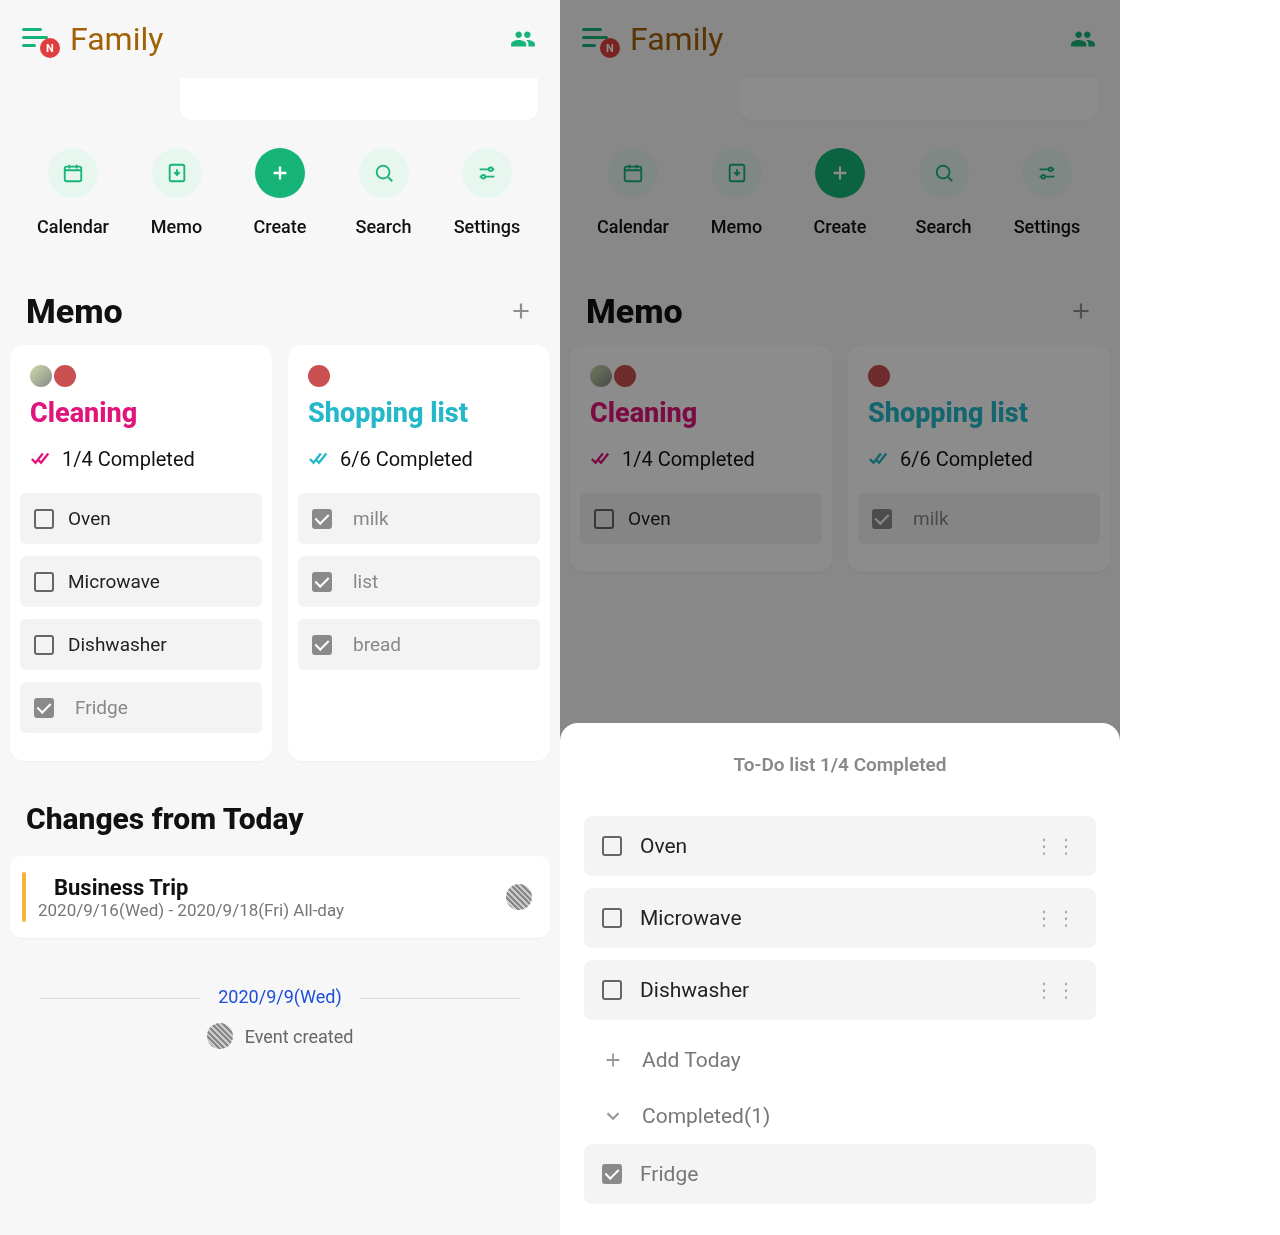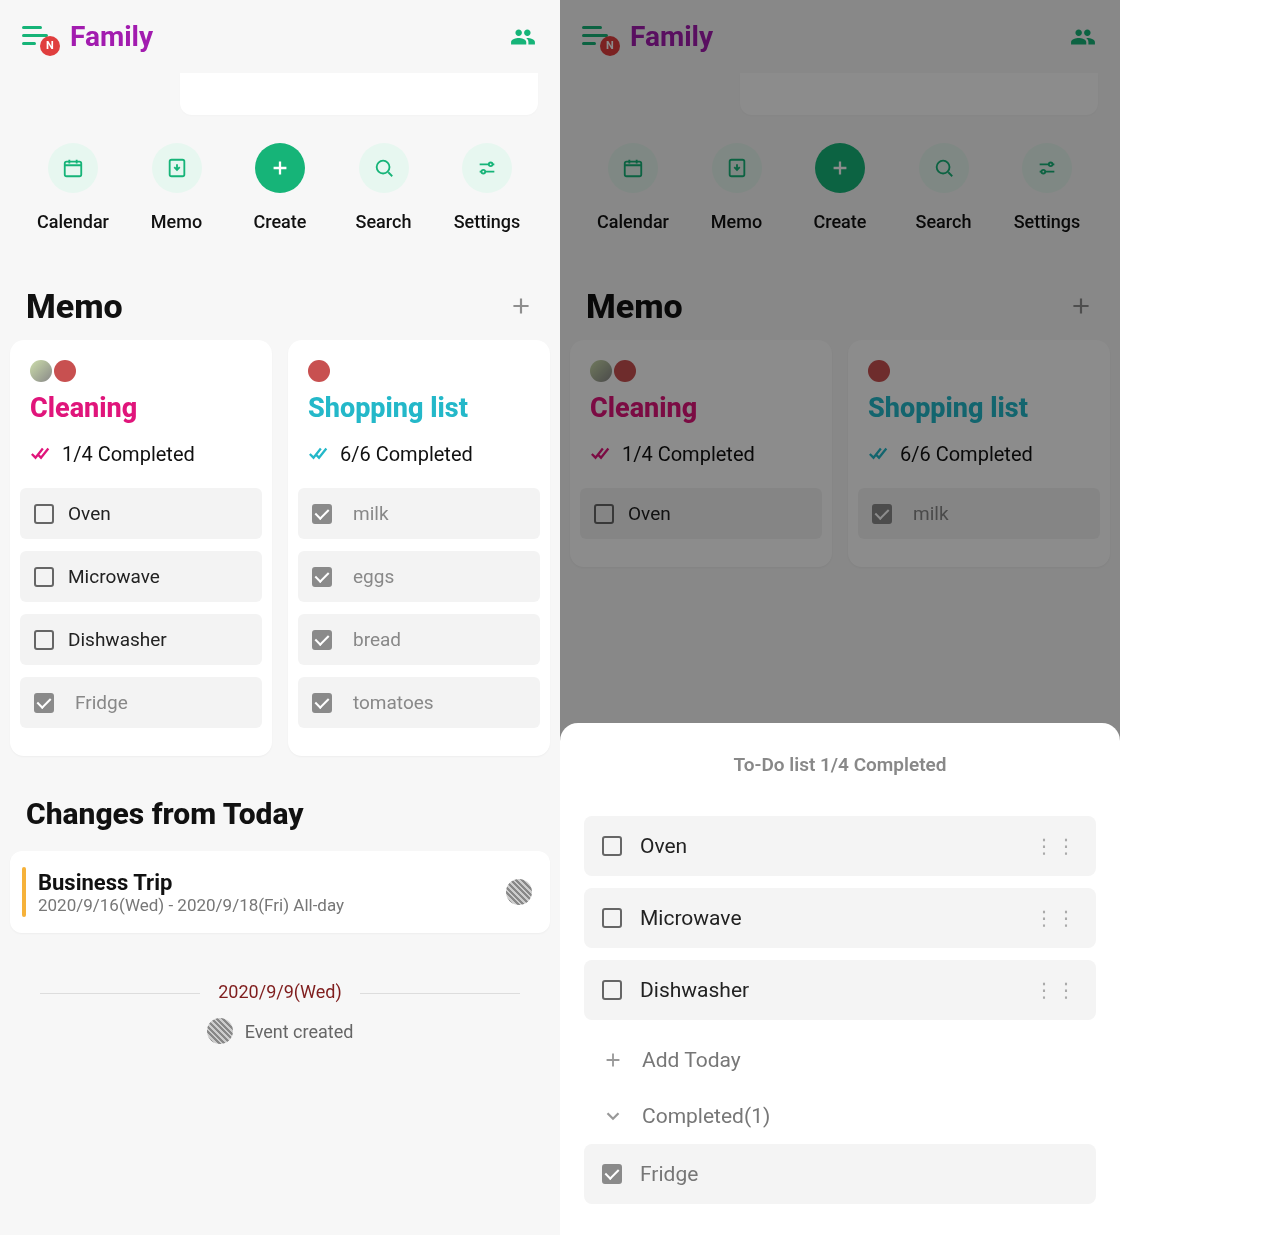--- a/index.html
+++ b/index.html
@@ -44,21 +44,21 @@
   .menu-bars { position: absolute; width: 26px; height: 3px; background: #16b478; border-radius: 2px; }
   .menu-bars.b1 { top: 0; width: 20px; }
   .menu-bars.b2 { top: 8px; width: 26px; }
   .menu-bars.b3 { top: 16px; width: 14px; }
   .n-badge {
     position: absolute; right: -8px; bottom: -8px;
     width: 20px; height: 20px; border-radius: 50%;
     background: #e03e3e; color: #fff; font-size: 11px; font-weight: 700;
     display: flex; align-items: center; justify-content: center;
   }
-  .title { font-size: 28px; font-weight: 700; color: #a21caf; }
+  .title { font-size: 32px; font-weight: 400; color: #a16207; }
   .people-icon { color: #16b478; }
 
   
   .topcard-strip {
     background: #fff;
     border-radius: 0 0 12px 12px;
     height: 42px;
     margin: 0 22px 0 180px;
     box-shadow: 0 1px 2px rgba(0,0,0,0.02);
   }
@@ -149,26 +149,26 @@
     padding: 40px 26px 20px 26px;
   }
   .event-card {
     background: #fff; border-radius: 12px;
     margin: 0 10px; padding: 16px 18px 16px 12px;
     display: flex; align-items: center; gap: 12px;
     box-shadow: 0 1px 2px rgba(0,0,0,0.04);
   }
   .event-bar { width: 4px; height: 50px; background: #f6b23a; border-radius: 2px; }
   .event-body { flex: 1; }
-  .event-name { font-size: 22px; font-weight: 700; color: #111; }
+  .event-name { font-size: 22px; font-weight: 700; color: #111; margin-left: 16px; }
   .event-time { font-size: 17px; color: #777; margin-top: 0; }
   .event-avatar { width: 26px; height: 26px; border-radius: 50%; background: repeating-linear-gradient(45deg,#888,#888 2px,#ccc 2px,#ccc 4px); }
 
   .divider-date {
-    text-align: center; color: #7f1d1d; font-size: 18px;
+    text-align: center; color: #1d4ed8; font-size: 18px;
     padding: 48px 0 16px 0;
     position: relative;
   }
   .divider-date::before, .divider-date::after {
     content: ""; position: absolute; top: 60px; width: 160px; height: 1px; background: #ddd;
   }
   .divider-date::before { left: 40px; }
   .divider-date::after { right: 40px; }
   .event-created {
     display: flex; align-items: center; justify-content: center; gap: 12px;
@@ -334,29 +334,25 @@
             </svg>
         </span>
         <span>6/6 Completed</span>
       </div>
       <div class="item-chip done">
         <div class="cb checked"></div>
         <span>milk</span>
       </div>
       <div class="item-chip done">
         <div class="cb checked"></div>
-        <span>eggs</span>
+        <span>list</span>
       </div>
       <div class="item-chip done">
         <div class="cb checked"></div>
         <span>bread</span>
-      </div>
-      <div class="item-chip done">
-        <div class="cb checked"></div>
-        <span>tomatoes</span>
       </div>
     </div>
   </div>
 
   <div class="changes-title">Changes from Today</div>
 
   <div class="event-card">
     <div class="event-bar"></div>
     <div class="event-body">
       <div class="event-name">Business Trip</div>

